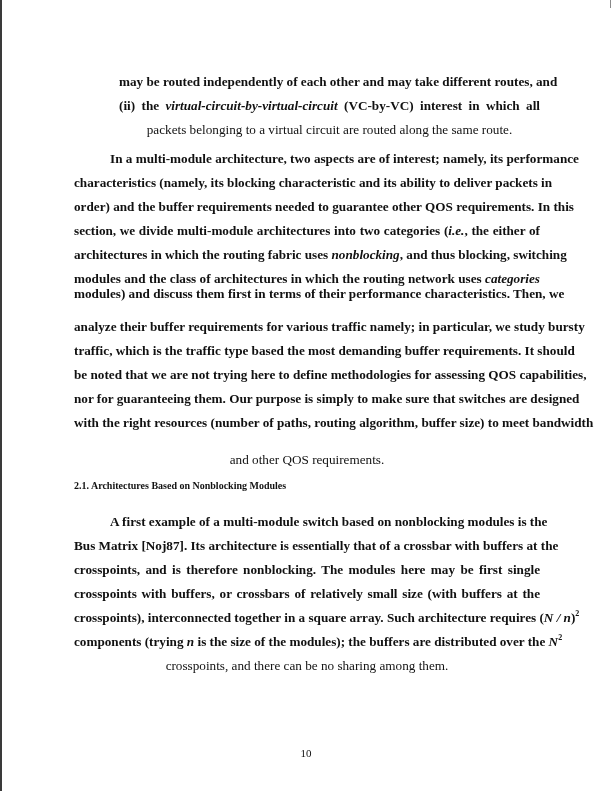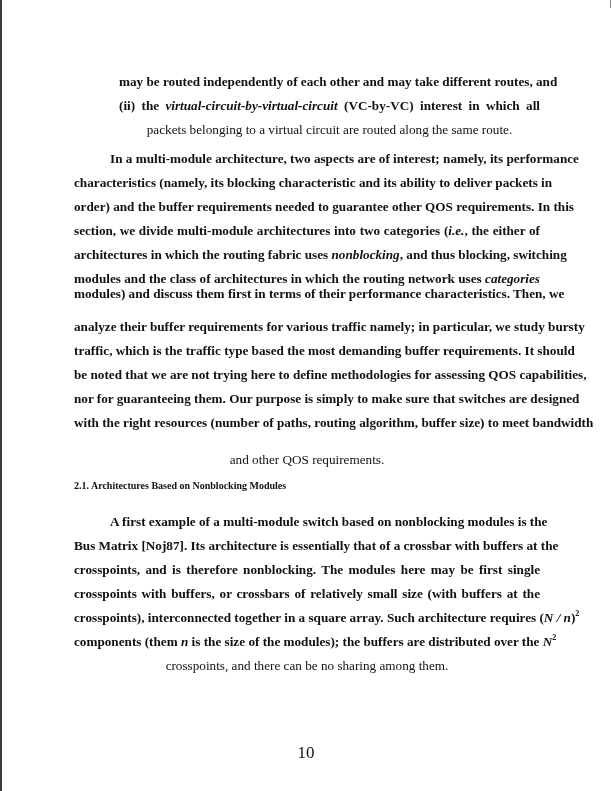--- a/index.html
+++ b/index.html
@@ -52,21 +52,21 @@
       font-size: 10px;
       font-weight: bold;
       line-height: 16px;
       white-space: nowrap;
     }
     .page-number {
       position: absolute;
       left: 0;
       width: 612px;
       text-align: center;
-      font-size: 17px;
+      font-size: 11px;
       line-height: 16px;
     }
     i { font-style: italic; }
     sup { font-size: 8px; vertical-align: 6px; line-height: 0; }
   </style>
 </head>
 <body>
 
 <div class="scan-edge-left"></div>
 <div class="scan-edge-right"></div>
@@ -100,17 +100,17 @@
 <div class="heading" style="top:478px">2.1. Architectures Based on Nonblocking Modules</div>
 
 <div class="line indent-line just" style="top:514px">A first example of a multi-module switch based on nonblocking modules is the</div>
 <div class="line body-line just" style="top:538px">Bus Matrix [Noj87]. Its architecture is essentially that of a crossbar with buffers at the</div>
 <div class="line body-line just" style="top:562px">crosspoints, and is therefore nonblocking. The modules here may be first single</div>
 <div class="line body-line just" style="top:586px">crosspoints with buffers, or crossbars of relatively small size (with buffers at the</div>
 <div class="line body-line just" style="top:610px">
   <span>crosspoints), interconnected together in a square array. Such architecture requires (</span><i>N / n</i><span>)</span><sup>2</sup>
 </div>
 <div class="line body-line just" style="top:634px">
-  <span>components (them </span><i>n</i><span> is the size of the modules); the buffers are distributed over the </span><i>N</i><sup>2</sup>
+  <span>components (trying </span><i>n</i><span> is the size of the modules); the buffers are distributed over the </span><i>N</i><sup>2</sup>
 </div>
 <div class="line body-line" style="top:658px">crosspoints, and there can be no sharing among them.</div>
 
 <div class="page-number" style="top:745px">10</div>
 
 </body></html>

